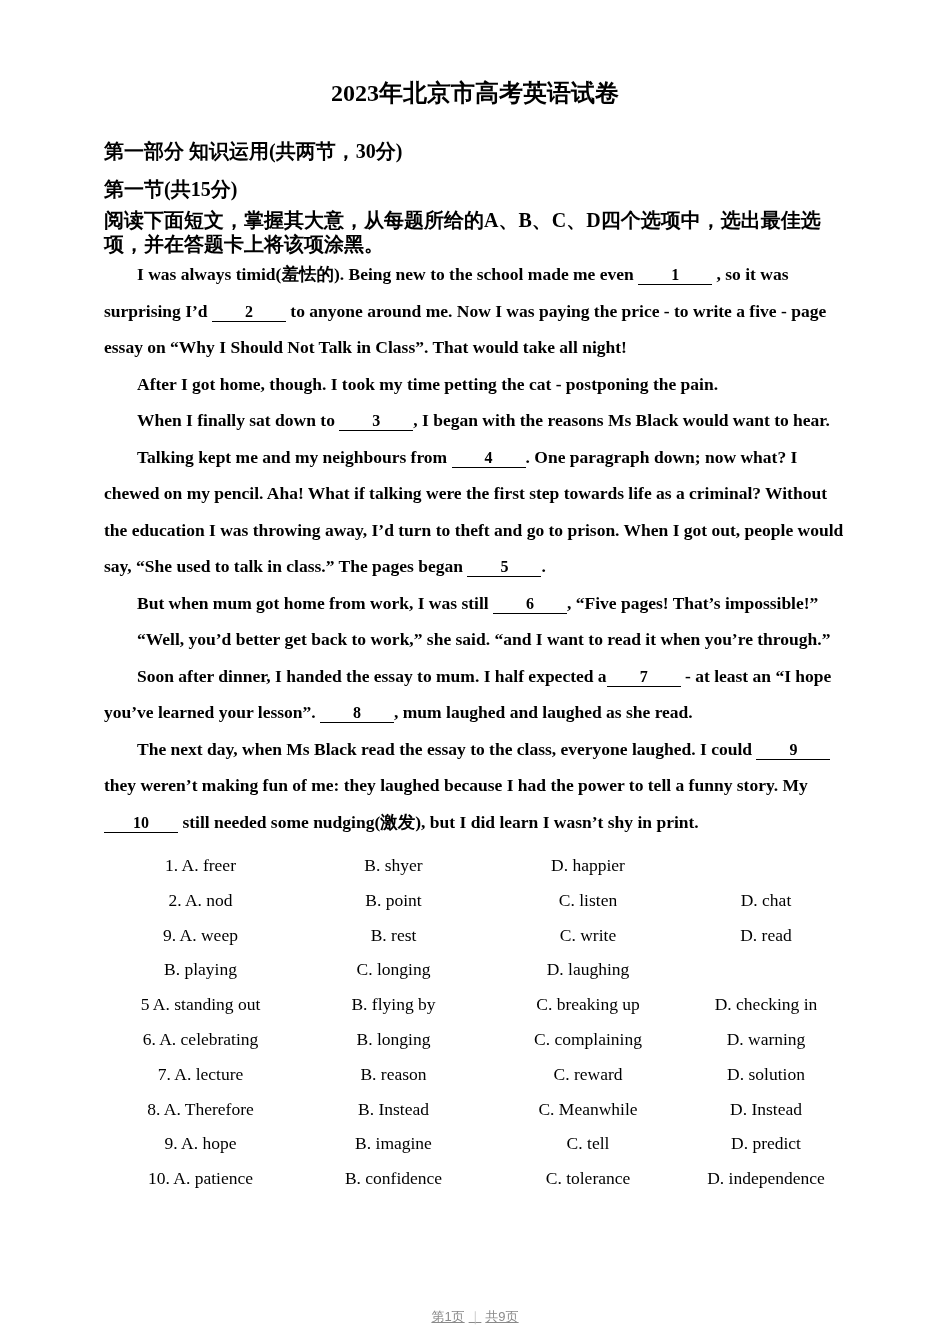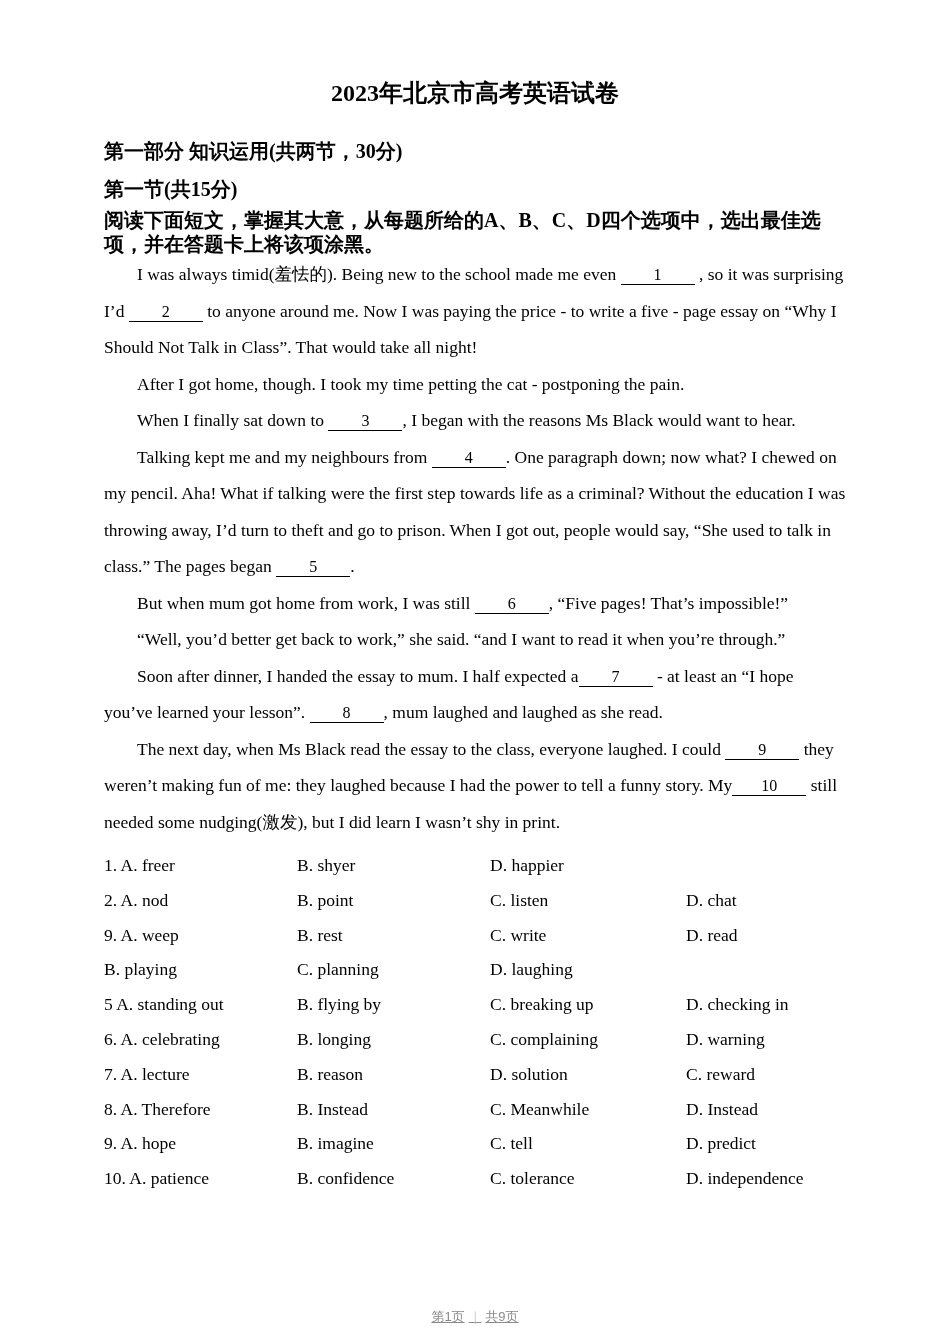--- a/index.html
+++ b/index.html
@@ -37,20 +37,21 @@
     font-size: 20px;
     font-weight: bold;
     line-height: 24px;
     margin: 0;
   }
   .passage p {
     font-size: 17.5px;
     line-height: 36.5px;
     margin: 0;
     text-indent: 33px;
+    font-weight: bold;
   }
   .blank {
     display: inline-block;
     min-width: 74px;
     text-indent: 0;
     text-align: center;
     border-bottom: 1px solid #000000;
     font-size: 16px;
     line-height: 19px;
     vertical-align: baseline;
@@ -59,20 +60,21 @@
     margin-top: 8px;
   }
   .opt-row {
     display: grid;
     grid-template-columns: 193px 193px 196px 1fr;
     font-size: 17.5px;
     line-height: 34.8px;
   }
   .opt-cell {
     white-space: nowrap;
+    text-align: center;
   }
   .footer {
     position: absolute;
     left: 0;
     right: 0;
     bottom: 20px;
     text-align: center;
     font-size: 13px;
     color: #8a8a8a;
     font-family: "Liberation Sans", "DejaVu Sans", sans-serif;
@@ -115,40 +117,40 @@
           <div class="opt-cell">D. chat</div>
         </div>
         <div class="opt-row">
           <div class="opt-cell">9. A. weep</div>
           <div class="opt-cell">B. rest</div>
           <div class="opt-cell">C. write</div>
           <div class="opt-cell">D. read</div>
         </div>
         <div class="opt-row">
           <div class="opt-cell">B. playing</div>
-          <div class="opt-cell">C. planning</div>
+          <div class="opt-cell">C. longing</div>
           <div class="opt-cell">D. laughing</div>
         </div>
         <div class="opt-row">
           <div class="opt-cell">5  A. standing out</div>
           <div class="opt-cell">B. flying by</div>
           <div class="opt-cell">C. breaking up</div>
           <div class="opt-cell">D. checking in</div>
         </div>
         <div class="opt-row">
           <div class="opt-cell">6. A. celebrating</div>
           <div class="opt-cell">B. longing</div>
           <div class="opt-cell">C. complaining</div>
           <div class="opt-cell">D. warning</div>
         </div>
         <div class="opt-row">
           <div class="opt-cell">7. A. lecture</div>
           <div class="opt-cell">B. reason</div>
+          <div class="opt-cell">C. reward</div>
           <div class="opt-cell">D. solution</div>
-          <div class="opt-cell">C. reward</div>
         </div>
         <div class="opt-row">
           <div class="opt-cell">8. A. Therefore</div>
           <div class="opt-cell">B. Instead</div>
           <div class="opt-cell">C. Meanwhile</div>
           <div class="opt-cell">D. Instead</div>
         </div>
         <div class="opt-row">
           <div class="opt-cell">9. A. hope</div>
           <div class="opt-cell">B. imagine</div>

